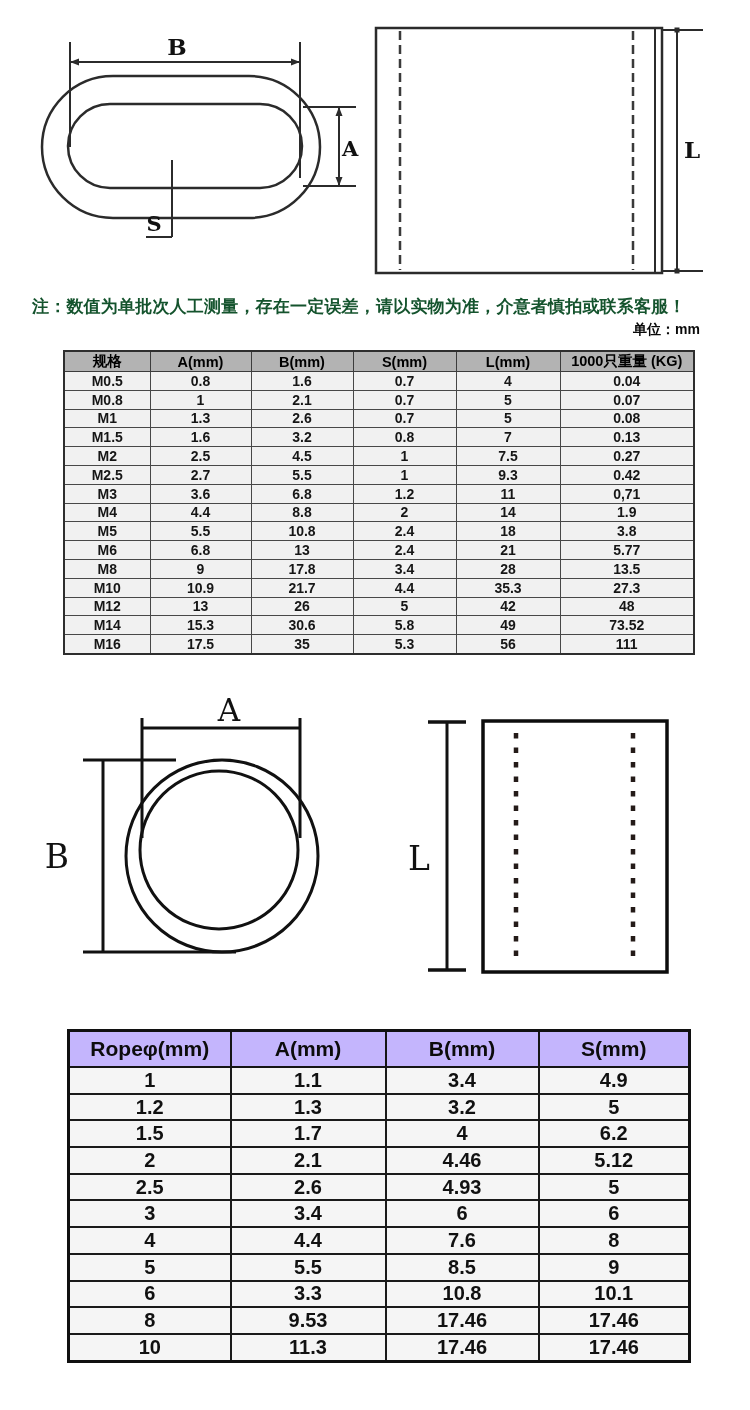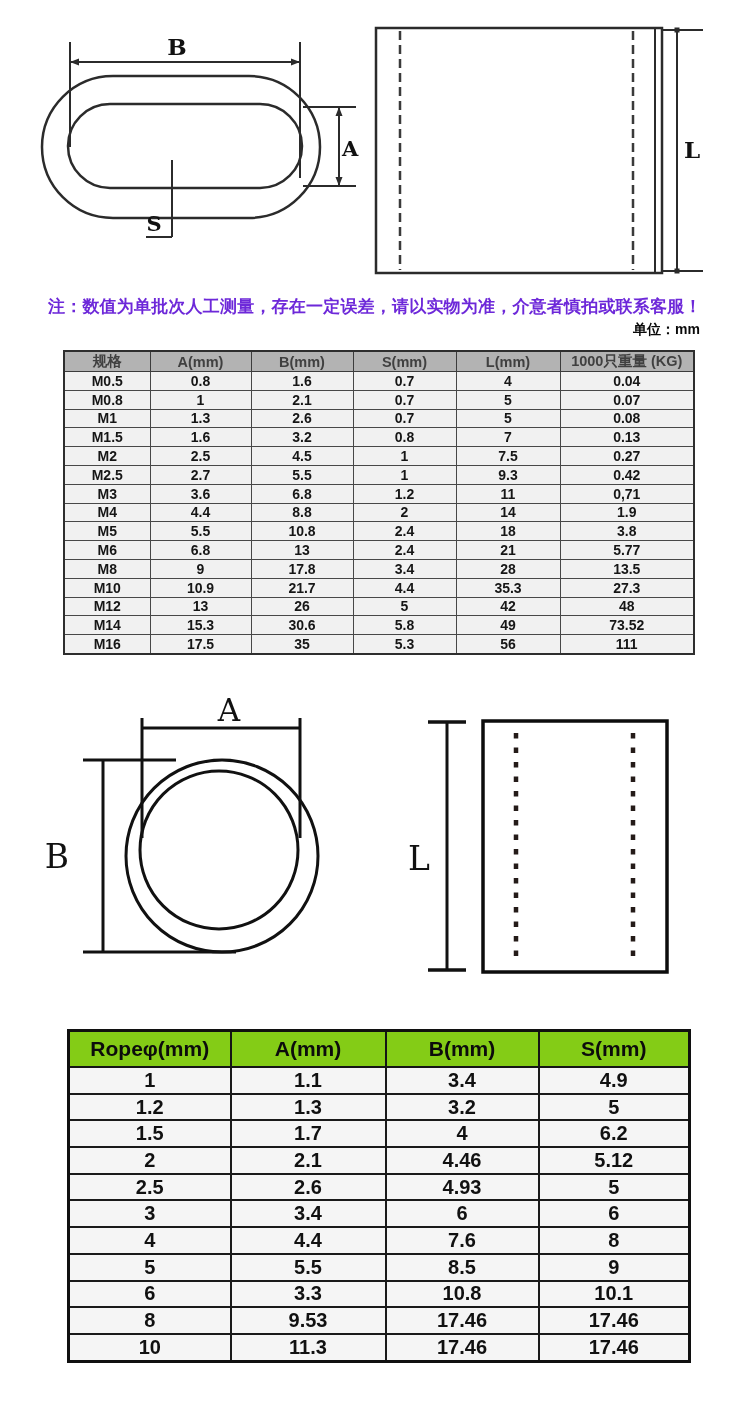--- a/index.html
+++ b/index.html
@@ -1,31 +1,31 @@
 <!DOCTYPE html>
 <html><head>
 <meta charset="utf-8">
 <style>
   html,body{margin:0;padding:0;background:#ffffff;}
   #page{position:relative;width:750px;height:1410px;background:#fff;overflow:hidden;
         font-family:"Liberation Sans",sans-serif;color:#141414;}
   svg{position:absolute;left:0;}
   #top-diagrams{top:0;}
   #mid-diagrams{top:690px;}
-  .note{position:absolute;left:48px;top:295px;width:680px;
-        font-size:17px;font-weight:700;color:#6d28d9;letter-spacing:0.2px;}
+  .note{position:absolute;left:32px;top:295px;width:680px;
+        font-size:17px;font-weight:700;color:#14532d;letter-spacing:0.2px;}
   .unit{position:absolute;right:50px;top:321px;font-size:14px;font-weight:700;color:#090909;}
   table{border-collapse:collapse;table-layout:fixed;position:absolute;}
   .t1{left:63px;top:350px;width:630px;border:2px solid #2e2e2e;}
   .t1 th{background:#b3b3b3;border:1px solid #3c3c3c;height:19px;padding:0;
-         font-size:14.5px;font-weight:700;text-align:center;color:#404040;}
+         font-size:14.5px;font-weight:700;text-align:center;color:#000000;}
   .t1 td{background:#f1f1f1;border:1px solid #484848;height:17.8px;padding:0;
          font-size:14px;font-weight:700;text-align:center;color:#161616;}
   .t2{left:67px;top:1029px;width:621px;border:3px solid #101010;}
-  .t2 th{background:#84cc16;border:2px solid #151515;height:34px;padding:0;
+  .t2 th{background:#c4b5fd;border:2px solid #151515;height:34px;padding:0;
          font-size:21px;font-weight:700;text-align:center;color:#0c0c0c;}
   .t2 td{background:#f5f5f5;border:2px solid #1a1a1a;height:24.7px;padding:0;
          font-size:20px;font-weight:700;text-align:center;color:#111;}
   .serif-label{font-family:"DejaVu Serif","Liberation Serif",serif;}
 </style>
 </head>
 <body>
 
 <div id="page">
 

